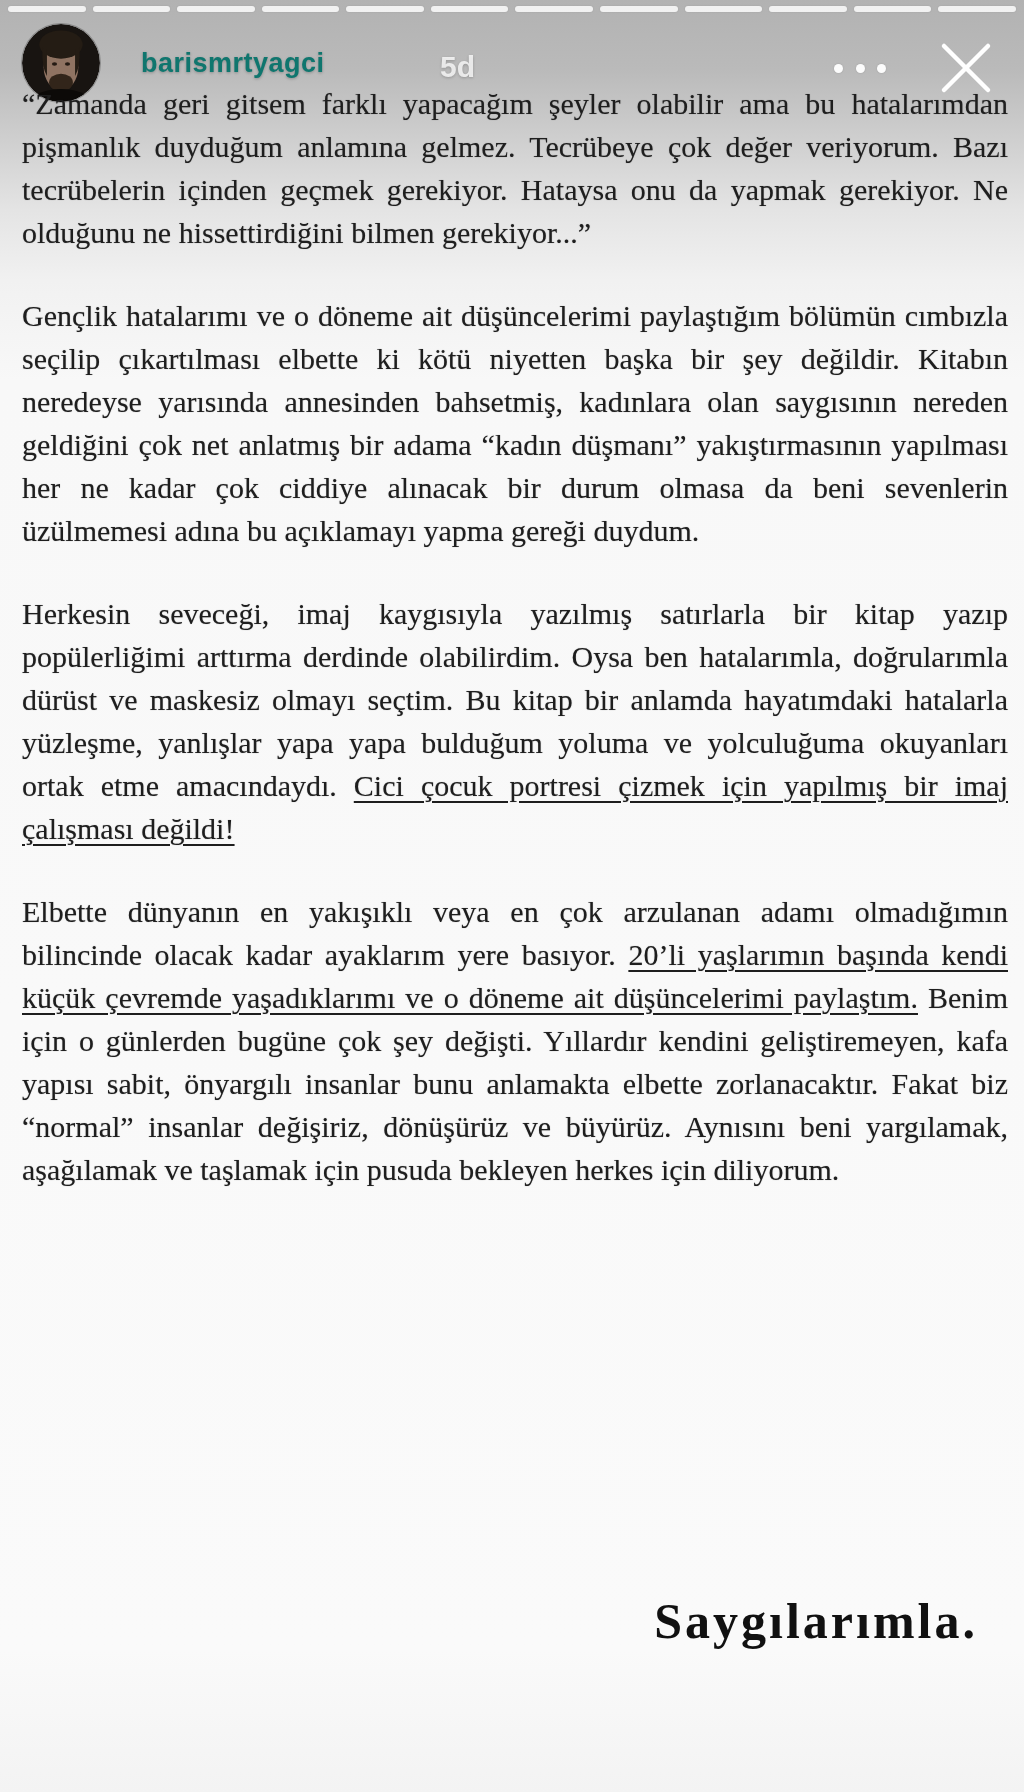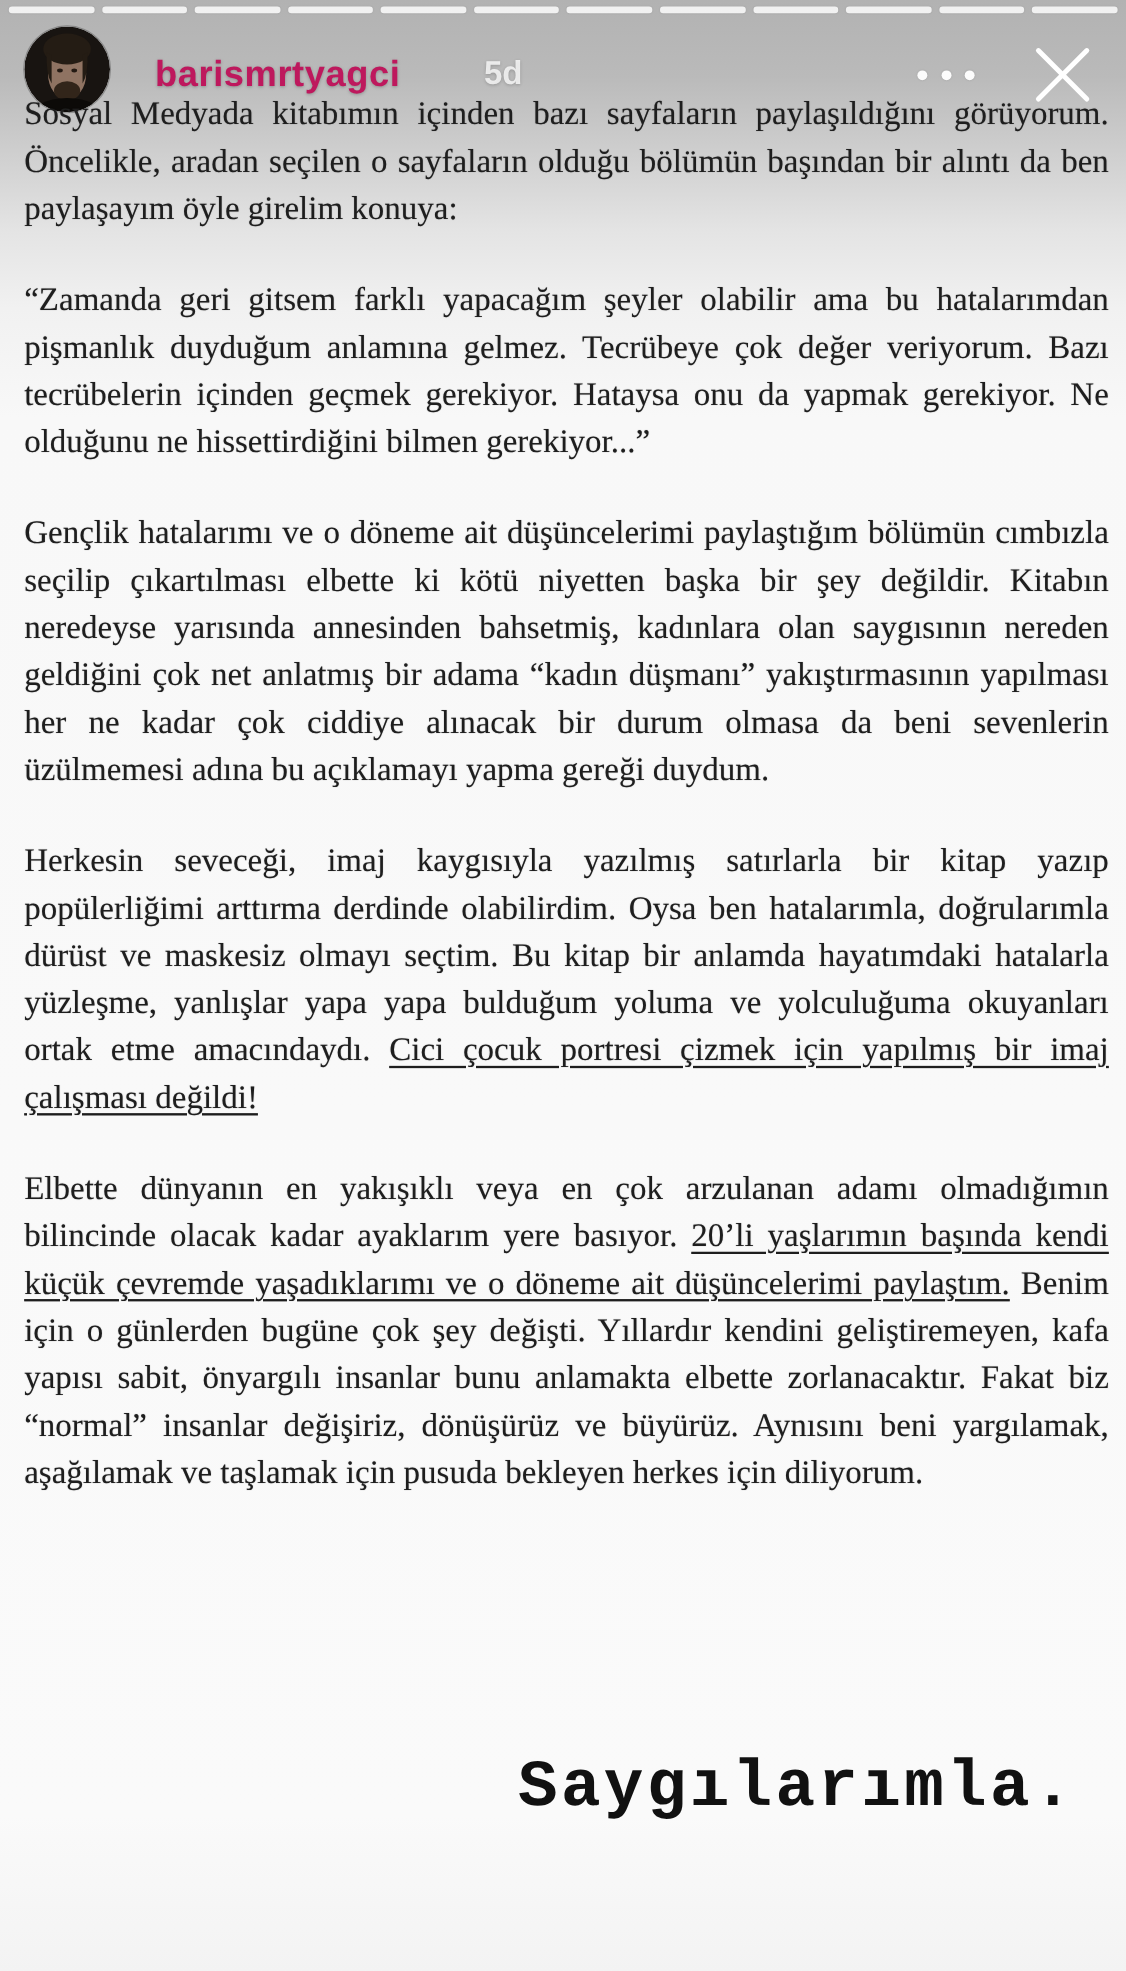--- a/index.html
+++ b/index.html
@@ -28,21 +28,21 @@
   
   .avatar {
     position: absolute; top: 24px; left: 22px;
     width: 78px; height: 78px; border-radius: 50%;
     overflow: hidden;
     box-shadow: 0 0 0 1px rgba(0,0,0,0.25);
   }
   .avatar svg { display: block; width: 100%; height: 100%; }
   .username {
     position: absolute; top: 48px; left: 141px;
-    color: #be185d; font-size: 33px; font-weight: 700;
+    color: #0f766e; font-size: 27px; font-weight: 700;
     letter-spacing: 0.5px;
     text-shadow: 0 1px 3px rgba(0,0,0,0.25);
   }
   .timestamp {
     position: absolute; top: 50px; left: 440px;
     color: rgba(255,255,255,0.78); font-size: 30px; font-weight: 700;
     text-shadow: 0 1px 3px rgba(0,0,0,0.2);
   }
   .more-dots {
     position: absolute; top: 52px; right: 138px;
@@ -73,22 +73,22 @@
   .story-text p { margin: 0 0 40px 0; }
   .story-text .u {
     text-decoration: underline;
     text-decoration-thickness: 2px;
     text-underline-offset: 5px;
   }
 
   
   .signature {
     position: absolute; top: 1592px; right: 46px;
-    font-family: Liberation Mono, monospace;
-    font-weight: 700; font-size: 60px; letter-spacing: 3px;
+    font-family: Liberation Serif, serif;
+    font-weight: 700; font-size: 50px; letter-spacing: 3px;
     color: #111;
   }
 </style>
 </head>
 <body>
 
 <div class="progress">
     <div class="seg"></div>
     <div class="seg"></div>
     <div class="seg"></div>
@@ -133,20 +133,19 @@
 </div>
 
 <div class="close-btn">
   <svg viewBox="0 0 60 60">
     <line x1="8" y1="8" x2="52" y2="52" stroke="#ffffff" stroke-width="4.5" stroke-linecap="round"></line>
     <line x1="52" y1="8" x2="8" y2="52" stroke="#ffffff" stroke-width="4.5" stroke-linecap="round"></line>
   </svg>
 </div>
 
 <div class="story-text">
-    <p><span>Sosyal Medyada kitabımın içinden bazı sayfaların paylaşıldığını görüyorum. Öncelikle, aradan seçilen o sayfaların olduğu bölümün başından bir alıntı da ben paylaşayım öyle girelim konuya:</span></p>
     <p><span>“Zamanda geri gitsem farklı yapacağım şeyler olabilir ama bu hatalarımdan pişmanlık duyduğum anlamına gelmez. Tecrübeye çok değer veriyorum. Bazı tecrübelerin içinden geçmek gerekiyor. Hataysa onu da yapmak gerekiyor. Ne olduğunu ne hissettirdiğini bilmen gerekiyor...”</span></p>
     <p><span>Gençlik hatalarımı ve o döneme ait düşüncelerimi paylaştığım bölümün cımbızla seçilip çıkartılması elbette ki kötü niyetten başka bir şey değildir. Kitabın neredeyse yarısında annesinden bahsetmiş, kadınlara olan saygısının nereden geldiğini çok net anlatmış bir adama “kadın düşmanı” yakıştırmasının yapılması her ne kadar çok ciddiye alınacak bir durum olmasa da beni sevenlerin üzülmemesi adına bu açıklamayı yapma gereği duydum.</span></p>
     <p><span>Herkesin seveceği, imaj kaygısıyla yazılmış satırlarla bir kitap yazıp popülerliğimi arttırma derdinde olabilirdim. Oysa ben hatalarımla, doğrularımla dürüst ve maskesiz olmayı seçtim. Bu kitap bir anlamda hayatımdaki hatalarla yüzleşme, yanlışlar yapa yapa bulduğum yoluma ve yolculuğuma okuyanları ortak etme amacındaydı. </span><span class="u">Cici çocuk portresi çizmek için yapılmış bir imaj çalışması değildi!</span></p>
     <p><span>Elbette dünyanın en yakışıklı veya en çok arzulanan adamı olmadığımın bilincinde olacak kadar ayaklarım yere basıyor. </span><span class="u">20’li yaşlarımın başında kendi küçük çevremde yaşadıklarımı ve o döneme ait düşüncelerimi paylaştım.</span><span> Benim için o günlerden bugüne çok şey değişti. Yıllardır kendini geliştiremeyen, kafa yapısı sabit, önyargılı insanlar bunu anlamakta elbette zorlanacaktır. Fakat biz “normal” insanlar değişiriz, dönüşürüz ve büyürüz. Aynısını beni yargılamak, aşağılamak ve taşlamak için pusuda bekleyen herkes için diliyorum.</span></p>
   </div>
 
 <div class="signature">Saygılarımla.</div>
 
 </body></html>

